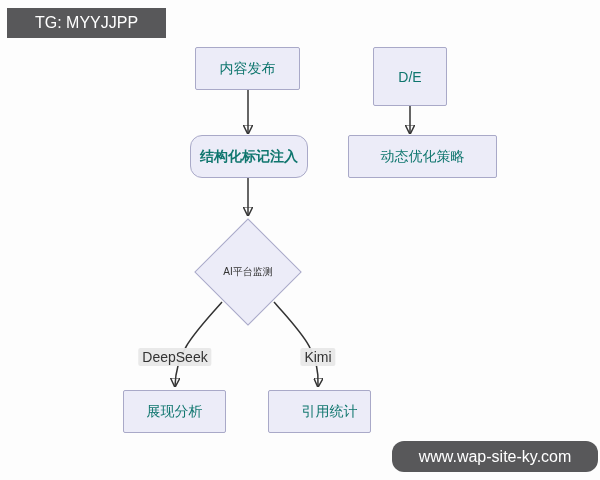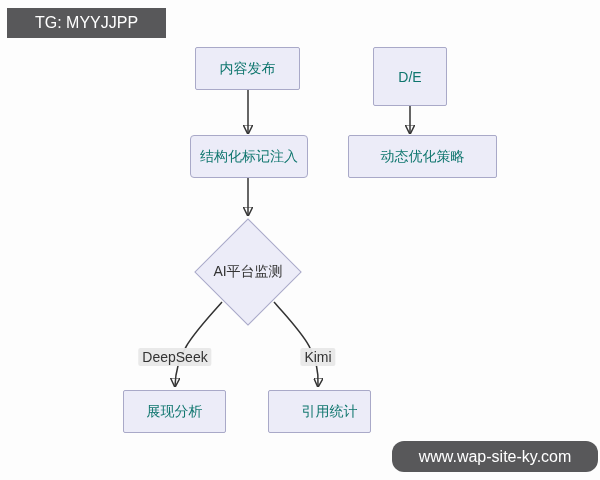--- a/index.html
+++ b/index.html
@@ -36,21 +36,21 @@
     background: #ececf8;
     border: 1px solid #a9a9c8;
     border-radius: 2px;
     display: flex;
     align-items: center;
     justify-content: center;
     font-size: 14px;
     color: #0f766e;
     white-space: nowrap;
   }
-  .node.rounded { border-radius: 4px; }
+  .node.rounded { border-radius: 12px; font-weight: bold; }
 
   .node-content-publish     { left: 195px; top: 47px;  width: 105px; height: 43px; }
   .node-de                  { left: 373px; top: 47px;  width: 74px;  height: 59px; text-align: center; }
   .node-markup-injection    { left: 190px; top: 135px; width: 118px; height: 43px; }
   .node-dynamic-optimization{ left: 348px; top: 135px; width: 149px; height: 43px; }
   .node-display-analysis    { left: 123px; top: 390px; width: 103px; height: 43px; }
   .node-citation-stats      { left: 268px; top: 390px; width: 103px; height: 43px; padding-left: 20px; }
 
   
   .diamond-wrap {
@@ -66,21 +66,21 @@
     background: #ececf8;
     border: 1px solid #a9a9c8;
     transform: rotate(45deg);
   }
   .diamond-label {
     position: absolute;
     inset: 0;
     display: flex;
     align-items: center;
     justify-content: center;
-    font-size: 14px;
+    font-size: 10px;
     color: #333333;
     white-space: nowrap;
   }
 
   
   .edge-label {
     position: absolute;
     z-index: 3;
     transform: translate(-50%, -50%);
     background: rgba(232,232,232,0.95);

